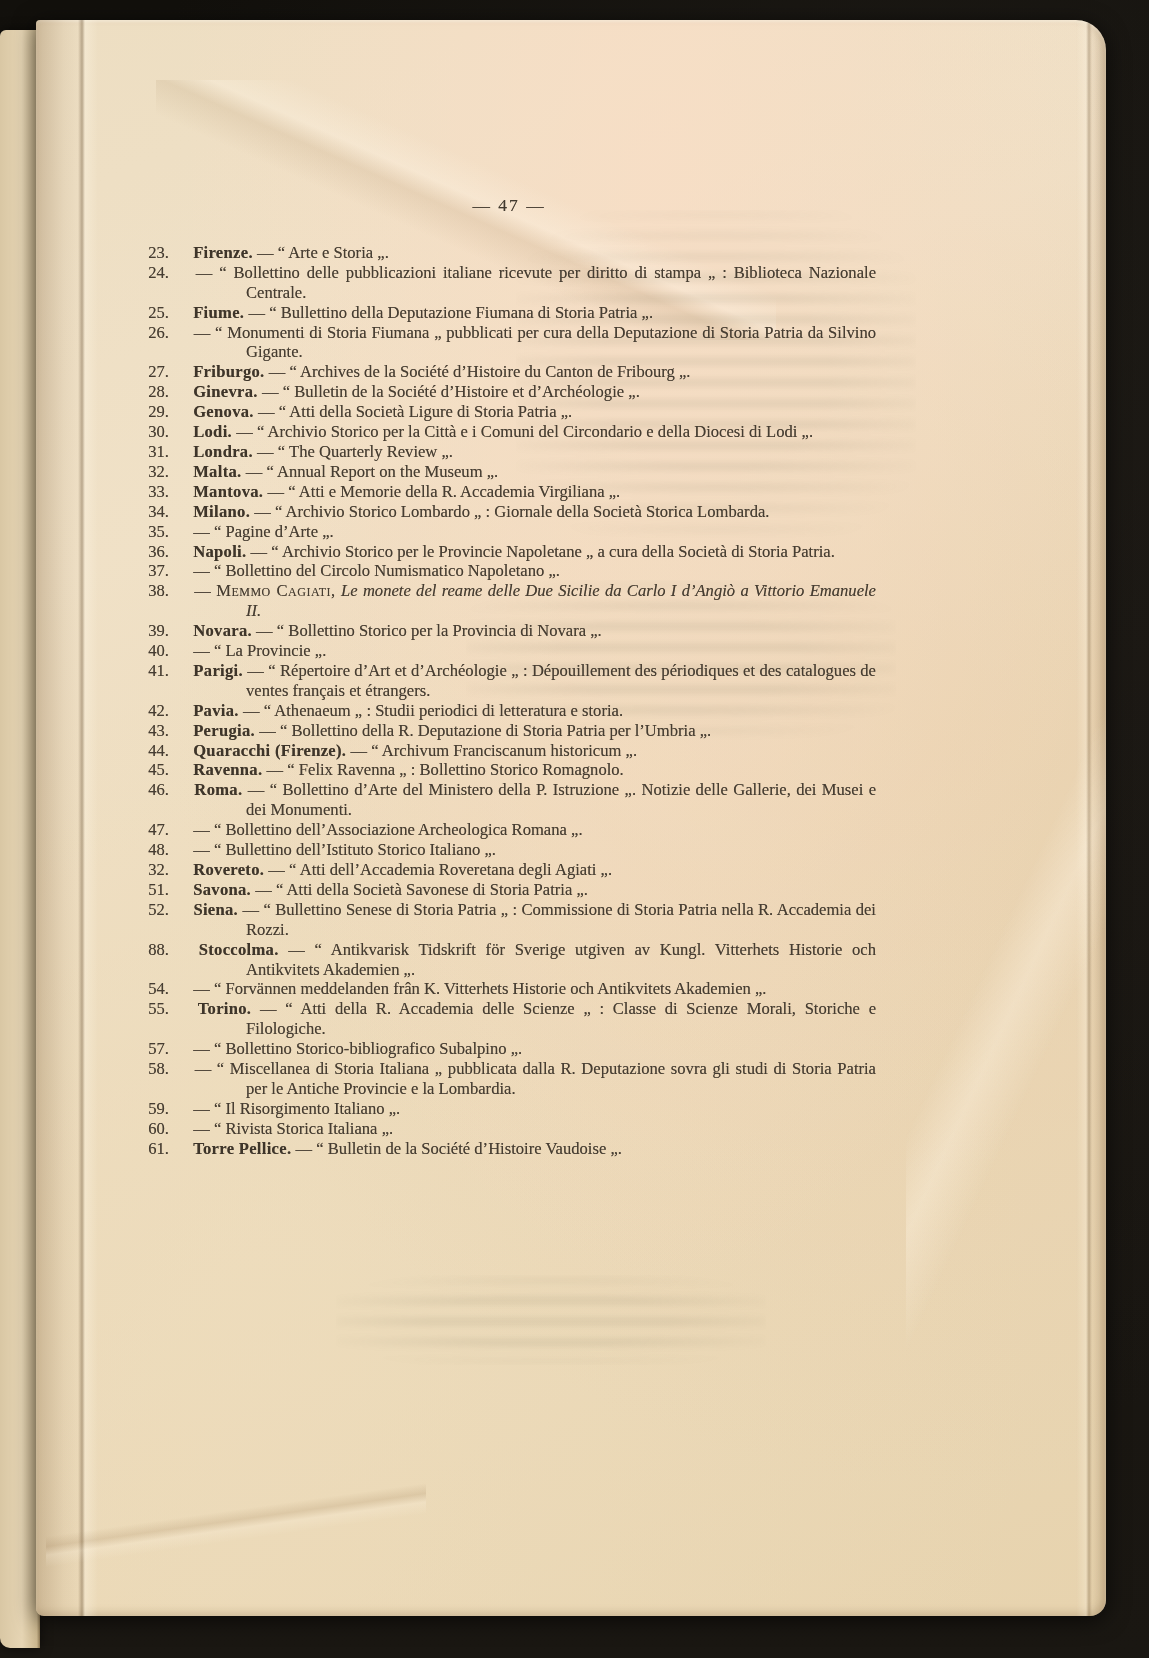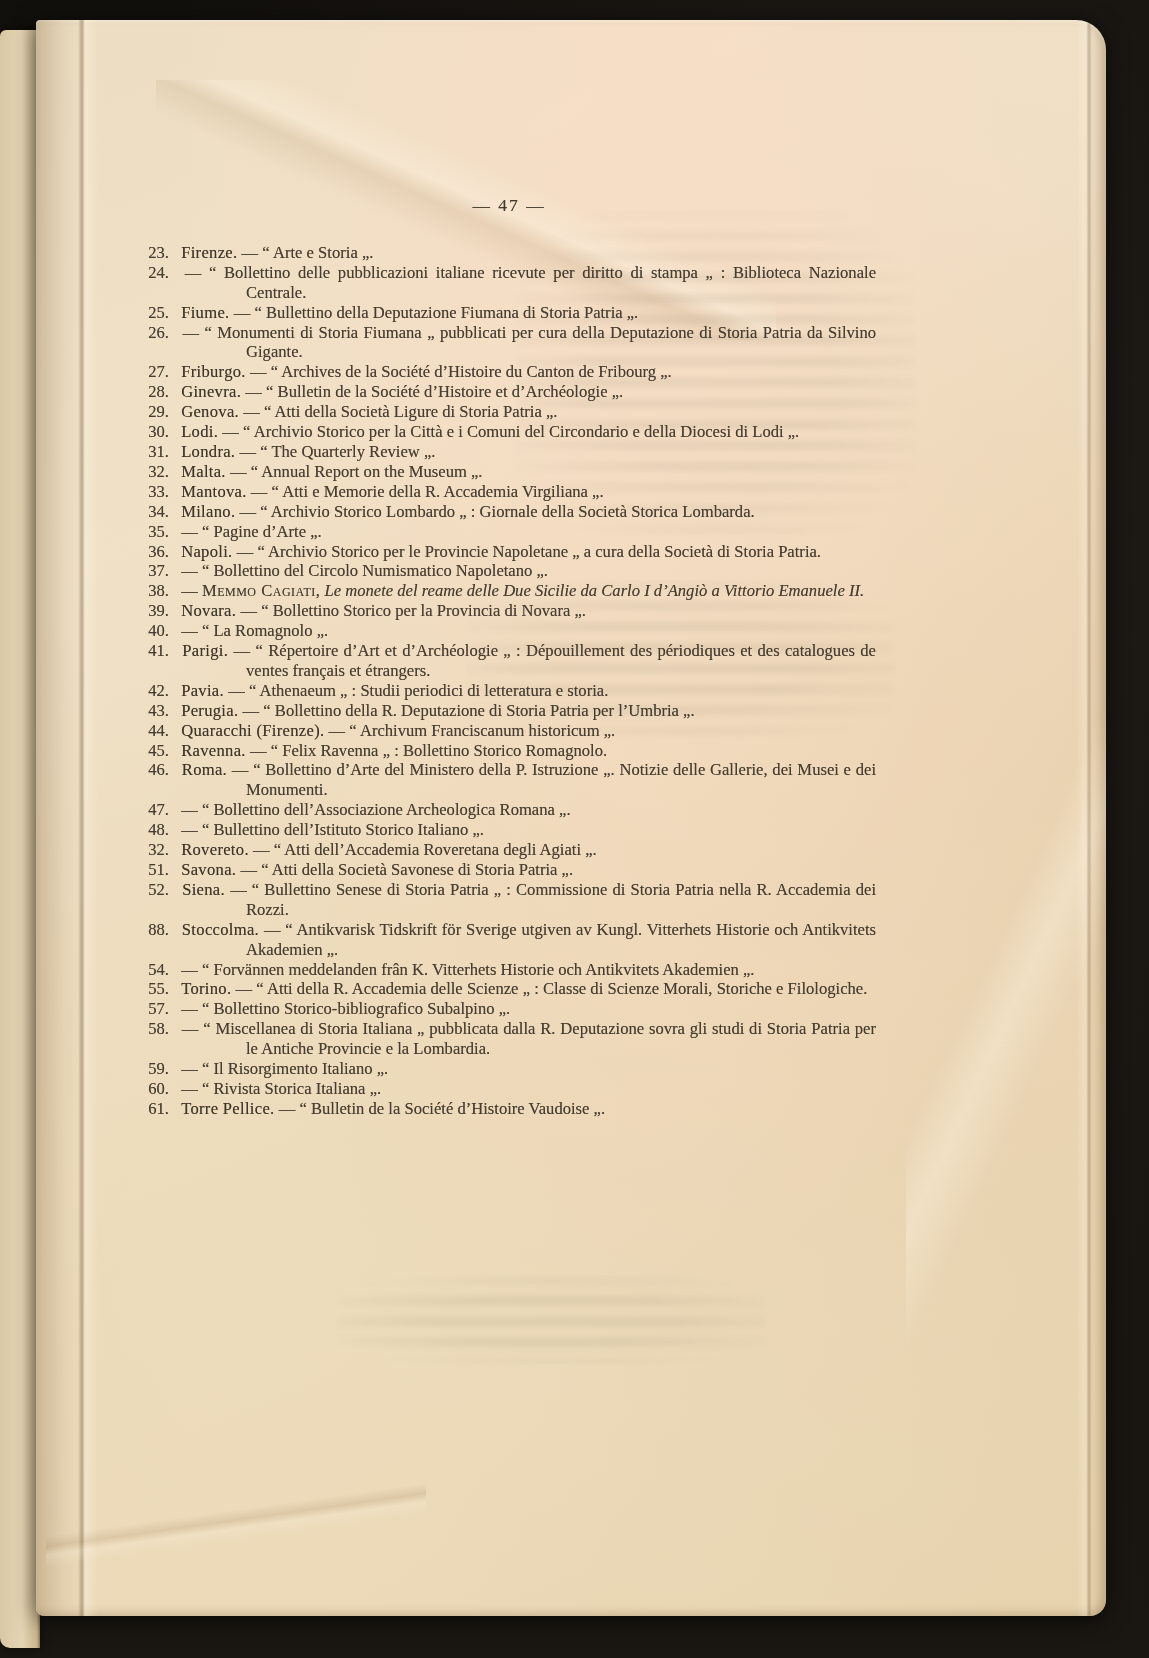--- a/index.html
+++ b/index.html
@@ -77,23 +77,23 @@
     text-shadow:0 0 0.5px rgba(70,58,44,0.55);
   }
   .pagenum{
     text-align:center;letter-spacing:2px;margin-bottom:27px;
     font-size:17.5px;color:#423a2f;
   }
   .entry{
     padding-left:104px;text-indent:-104px;text-align:justify;
   }
   .num{
-    display:inline-block;width:27px;text-align:right;margin-right:8px;text-indent:0;
+    display:inline-block;width:27px;text-align:right;margin-right:20px;text-indent:0;
   }
-  .city{font-weight:normal;color:#3e352a;letter-spacing:0.3px;}
+  .city{font-weight:bold;color:#3e352a;letter-spacing:0.3px;}
   .sc{font-variant:small-caps;letter-spacing:0.5px;}
   .it{font-style:italic;}
 </style>
 </head>
 <body>
 
 <div class="under-page"></div>
 
 <div class="page">
   <div class="wrinkle-top"></div>
@@ -115,21 +115,21 @@
     <div class="entry"><span class="num">30.</span> <span class="city">Lodi.</span><span class="txt"> — “ Archivio Storico per la Città e i Comuni del Circondario e della Diocesi di Lodi „.</span></div>
     <div class="entry"><span class="num">31.</span> <span class="city">Londra.</span><span class="txt"> — “ The Quarterly Review „.</span></div>
     <div class="entry"><span class="num">32.</span> <span class="city">Malta.</span><span class="txt"> — “ Annual Report on the Museum „.</span></div>
     <div class="entry"><span class="num">33.</span> <span class="city">Mantova.</span><span class="txt"> — “ Atti e Memorie della R. Accademia Virgiliana „.</span></div>
     <div class="entry"><span class="num">34.</span> <span class="city">Milano.</span><span class="txt"> — “ Archivio Storico Lombardo „ : Giornale della Società Storica Lombarda.</span></div>
     <div class="entry"><span class="num">35.</span> <span class="txt">— “ Pagine d’Arte „.</span></div>
     <div class="entry"><span class="num">36.</span> <span class="city">Napoli.</span><span class="txt"> — “ Archivio Storico per le Provincie Napoletane „ a cura della Società di Storia Patria.</span></div>
     <div class="entry"><span class="num">37.</span> <span class="txt">— “ Bollettino del Circolo Numismatico Napoletano „.</span></div>
     <div class="entry"><span class="num">38.</span> <span class="pre">— </span><span class="sc">Memmo Cagiati,</span><span class="it"> Le monete del reame delle Due Sicilie da Carlo I d’Angiò a Vittorio Emanuele II.</span></div>
     <div class="entry"><span class="num">39.</span> <span class="city">Novara.</span><span class="txt"> — “ Bollettino Storico per la Provincia di Novara „.</span></div>
-    <div class="entry"><span class="num">40.</span> <span class="txt">— “ La Romagnolo „.</span></div>
+    <div class="entry"><span class="num">40.</span> <span class="txt">— “ La Provincie „.</span></div>
     <div class="entry"><span class="num">41.</span> <span class="city">Parigi.</span><span class="txt"> — “ Répertoire d’Art et d’Archéologie „ : Dépouillement des périodiques et des catalogues de ventes français et étrangers.</span></div>
     <div class="entry"><span class="num">42.</span> <span class="city">Pavia.</span><span class="txt"> — “ Athenaeum „ : Studii periodici di letteratura e storia.</span></div>
     <div class="entry"><span class="num">43.</span> <span class="city">Perugia.</span><span class="txt"> — “ Bollettino della R. Deputazione di Storia Patria per l’Umbria „.</span></div>
     <div class="entry"><span class="num">44.</span> <span class="city">Quaracchi (Firenze).</span><span class="txt"> — “ Archivum Franciscanum historicum „.</span></div>
     <div class="entry"><span class="num">45.</span> <span class="city">Ravenna.</span><span class="txt"> — “ Felix Ravenna „ : Bollettino Storico Romagnolo.</span></div>
     <div class="entry"><span class="num">46.</span> <span class="city">Roma.</span><span class="txt"> — “ Bollettino d’Arte del Ministero della P. Istruzione „. Notizie delle Gallerie, dei Musei e dei Monumenti.</span></div>
     <div class="entry"><span class="num">47.</span> <span class="txt">— “ Bollettino dell’Associazione Archeologica Romana „.</span></div>
     <div class="entry"><span class="num">48.</span> <span class="txt">— “ Bullettino dell’Istituto Storico Italiano „.</span></div>
     <div class="entry"><span class="num">32.</span> <span class="city">Rovereto.</span><span class="txt"> — “ Atti dell’Accademia Roveretana degli Agiati „.</span></div>
     <div class="entry"><span class="num">51.</span> <span class="city">Savona.</span><span class="txt"> — “ Atti della Società Savonese di Storia Patria „.</span></div>

